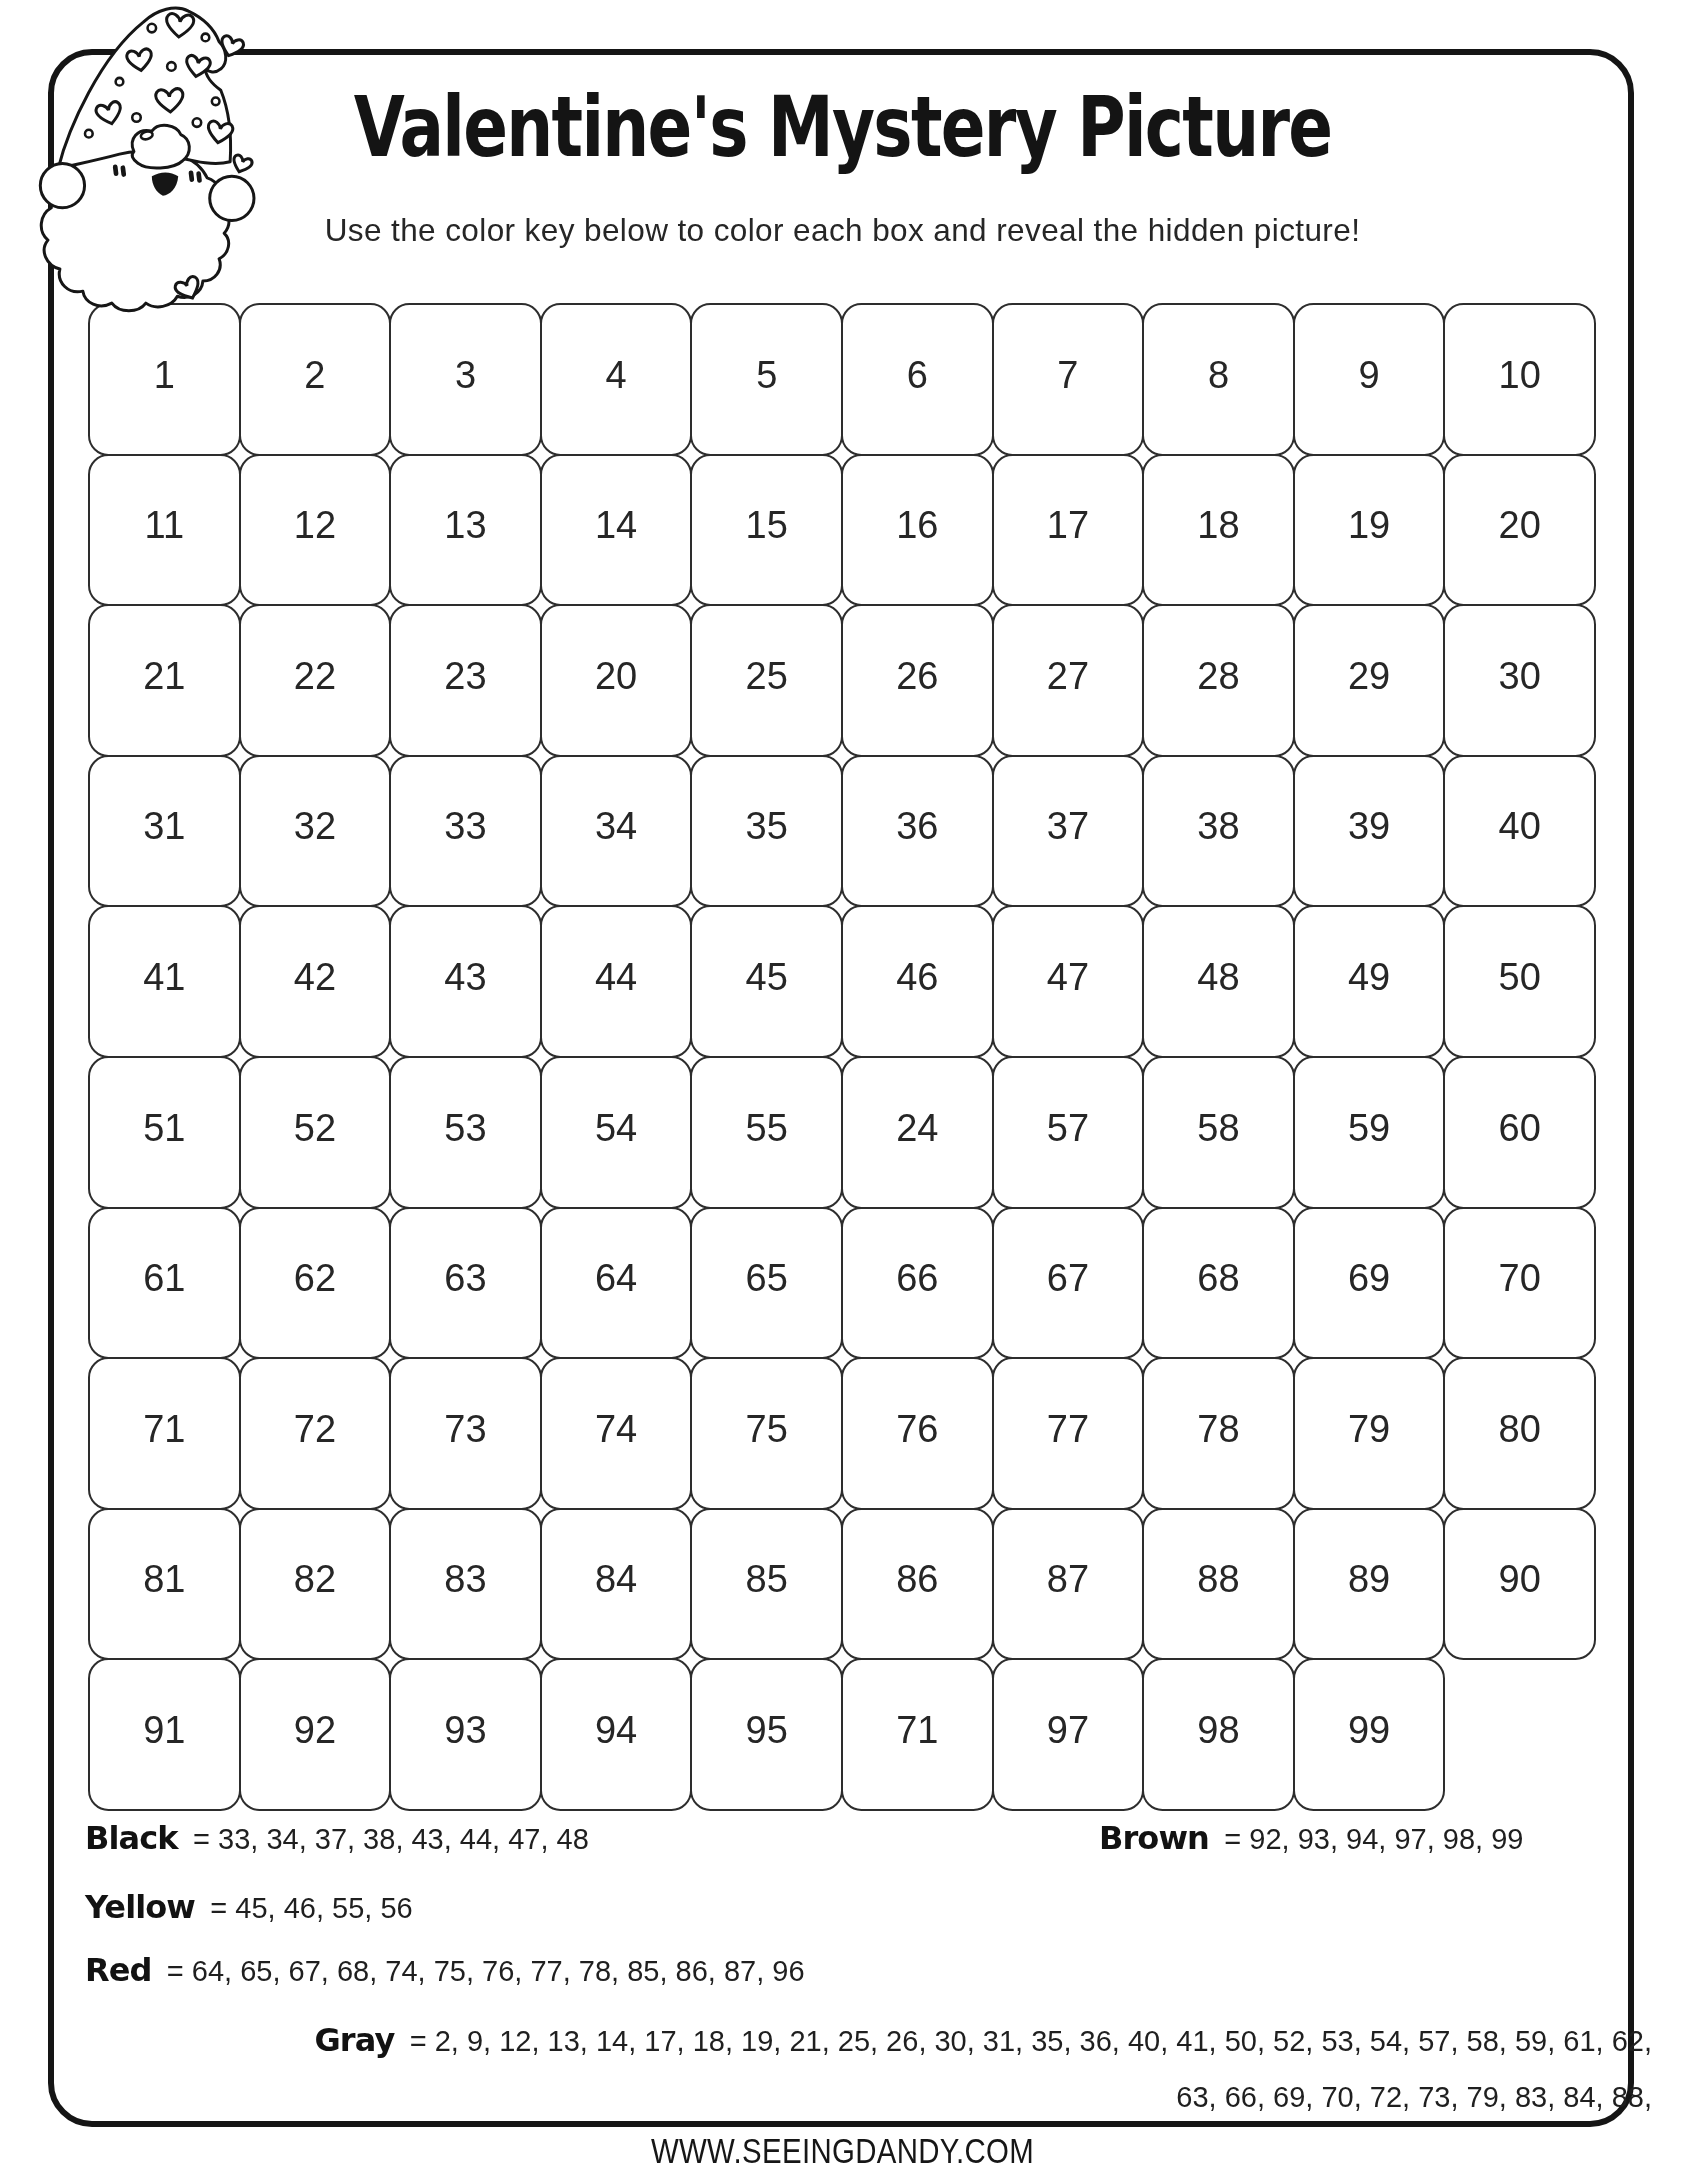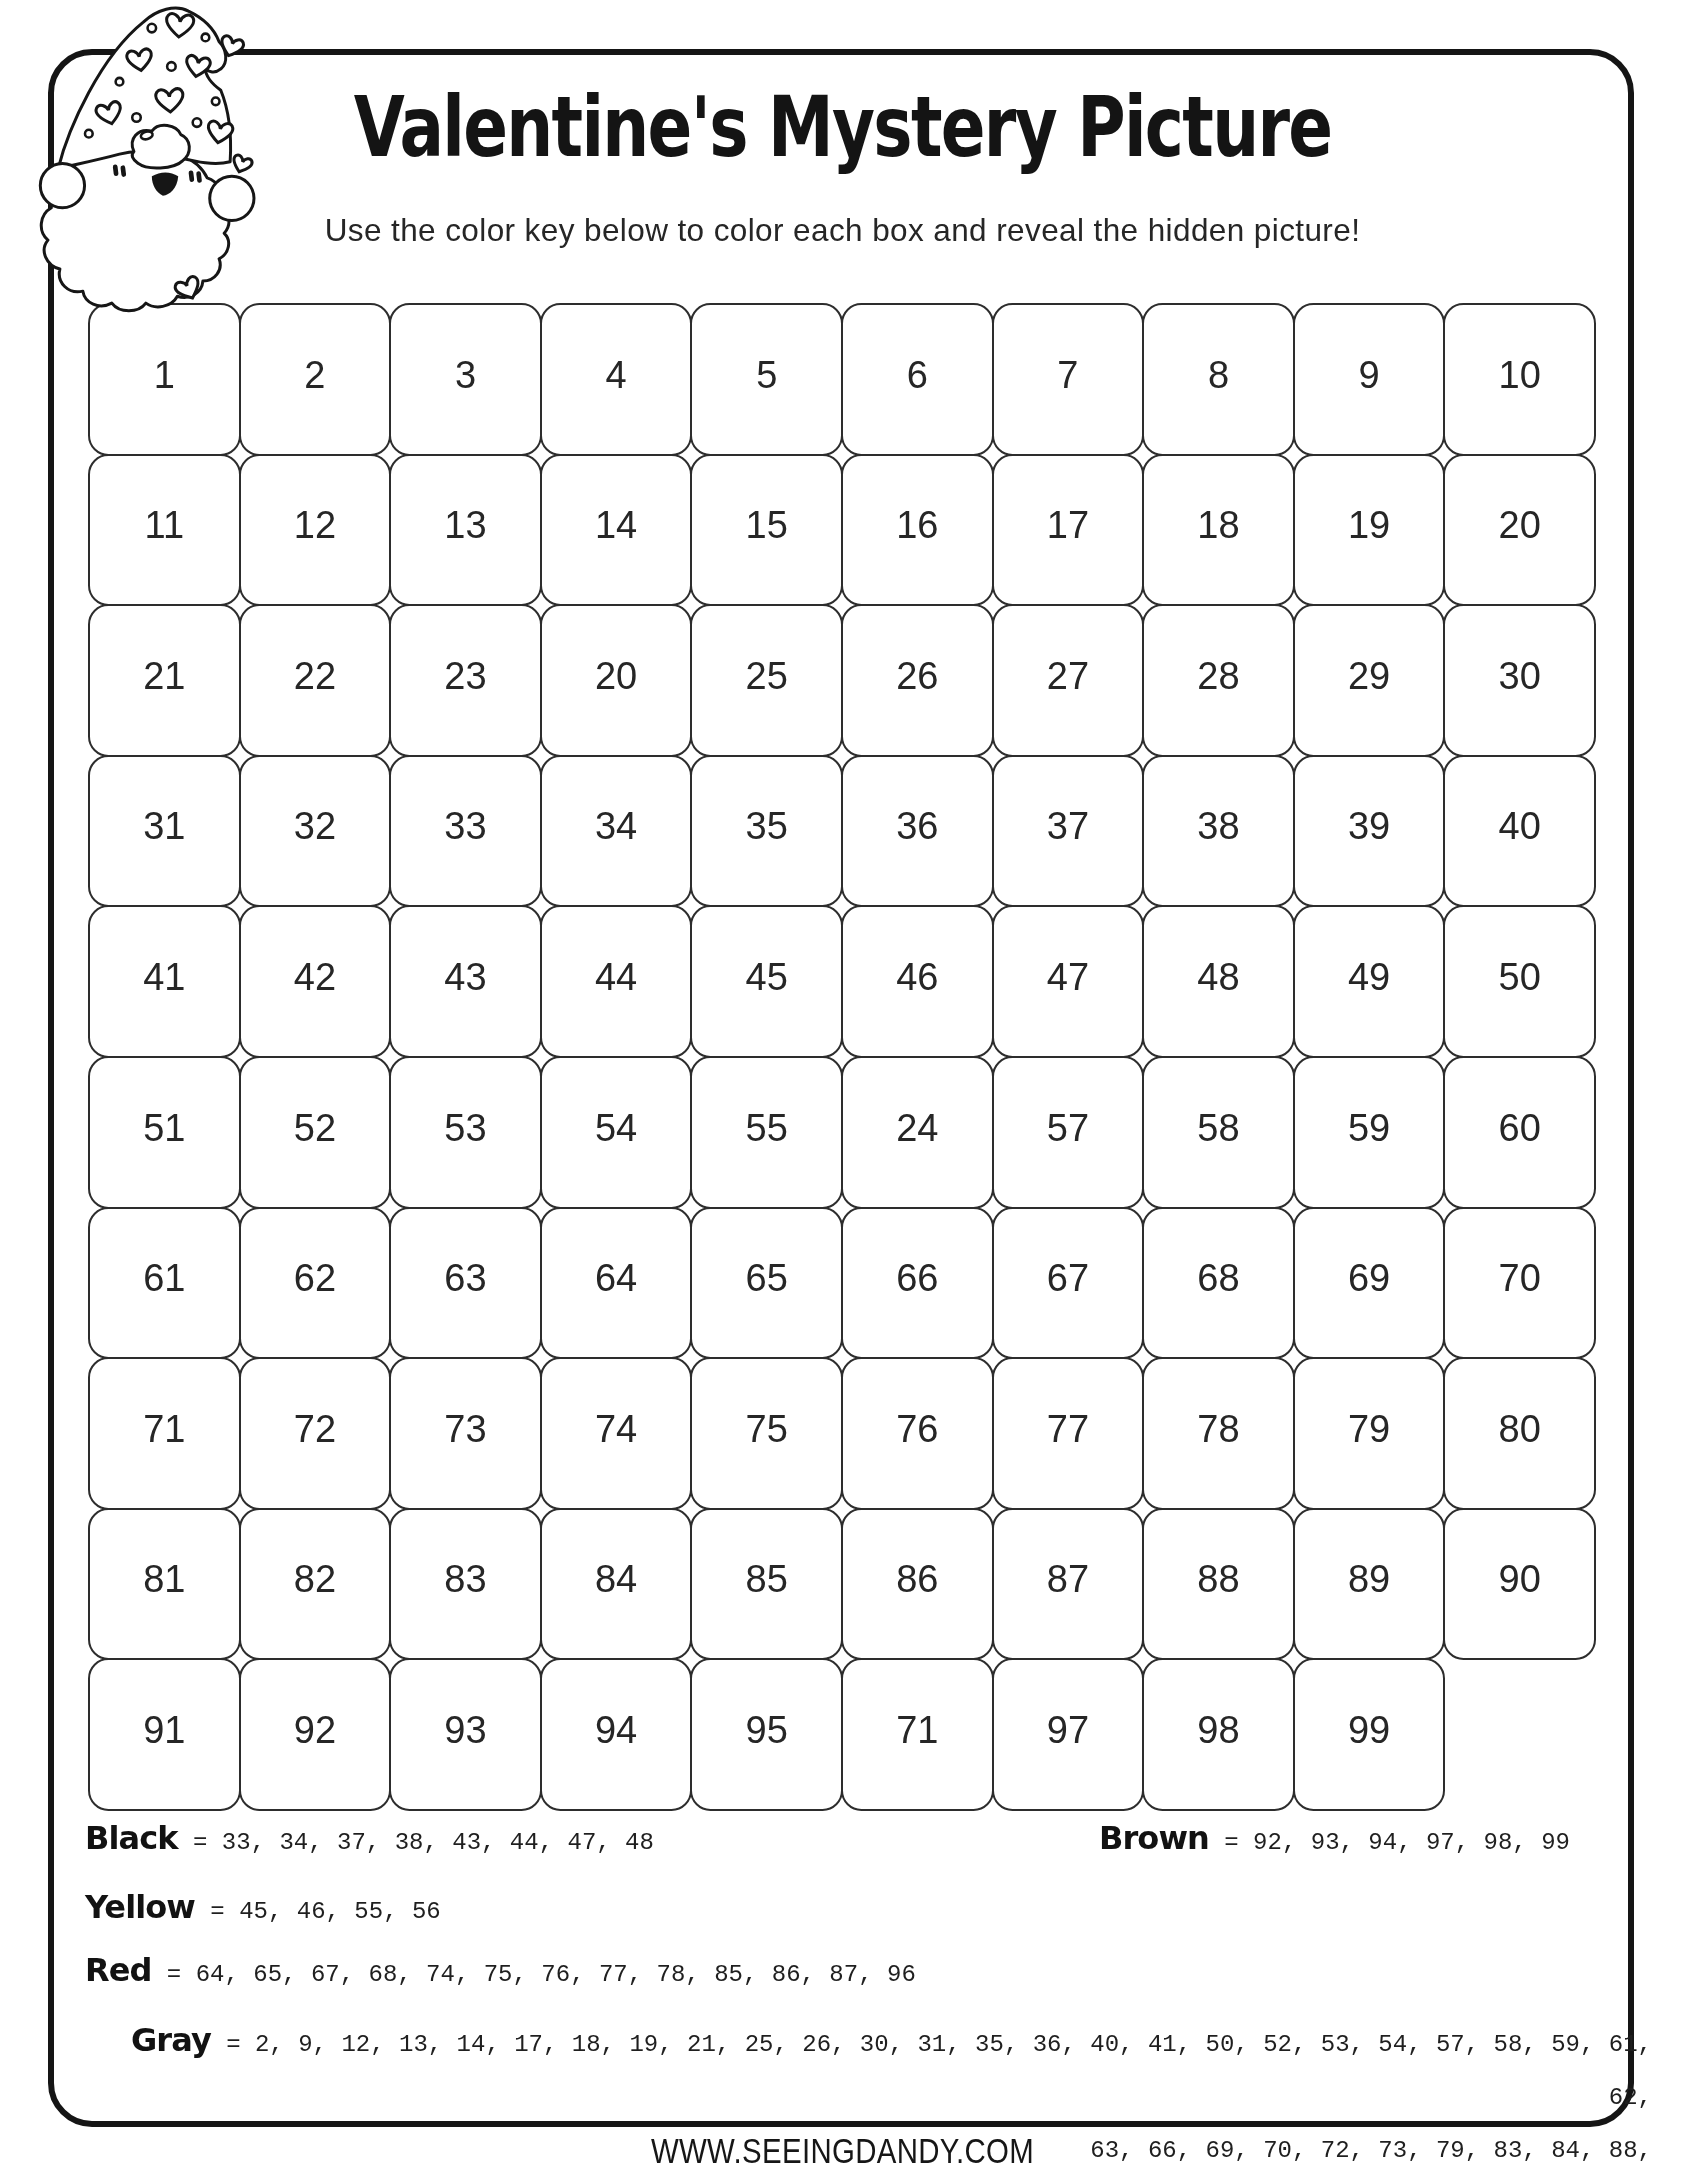--- a/index.html
+++ b/index.html
@@ -93,22 +93,22 @@
     white-space: nowrap;
   }
   .key-label {
     font-family: "DejaVu Sans", sans-serif;
     font-weight: 700;
     font-size: 32px;
     letter-spacing: -0.9px;
     color: #121212;
   }
   .key-values {
-    font-family: Liberation Mono, monospace;
-    font-size: 24px;
+    font-family: Liberation Sans, sans-serif;
+    font-size: 29px;
     color: #1f1f1f;
   }
   .key-black  { left: 85px;  top: 1819px; }
   .key-brown  { left: 1099px; top: 1819px; }
   .key-yellow { left: 85px;  top: 1888px; }
   .key-red    { left: 85px;  top: 1951px; }
   .key-gray   {
     position: absolute;
     left: 85px; top: 2015px;
     width: 1567px;

